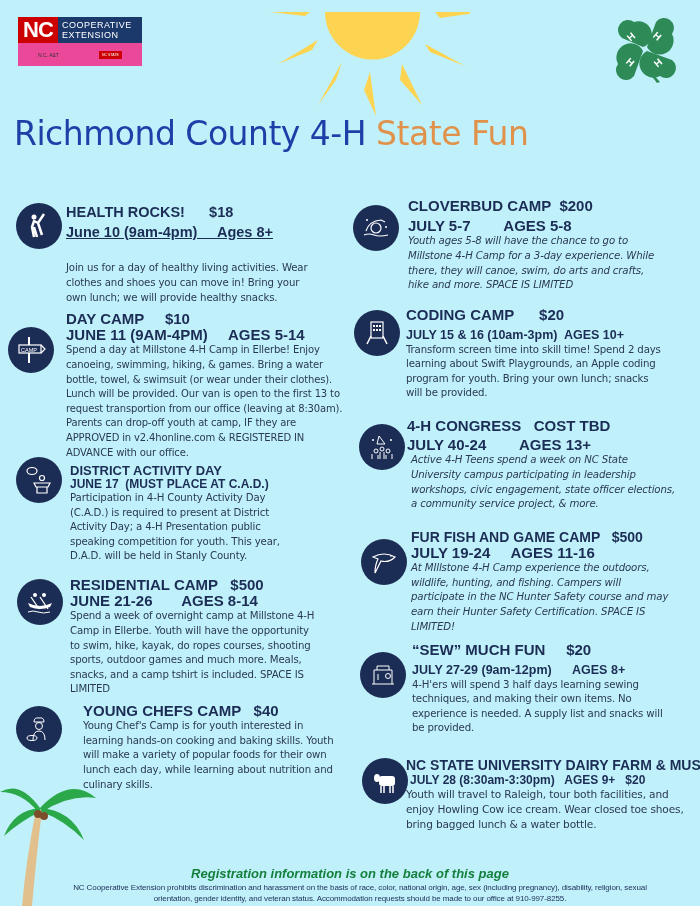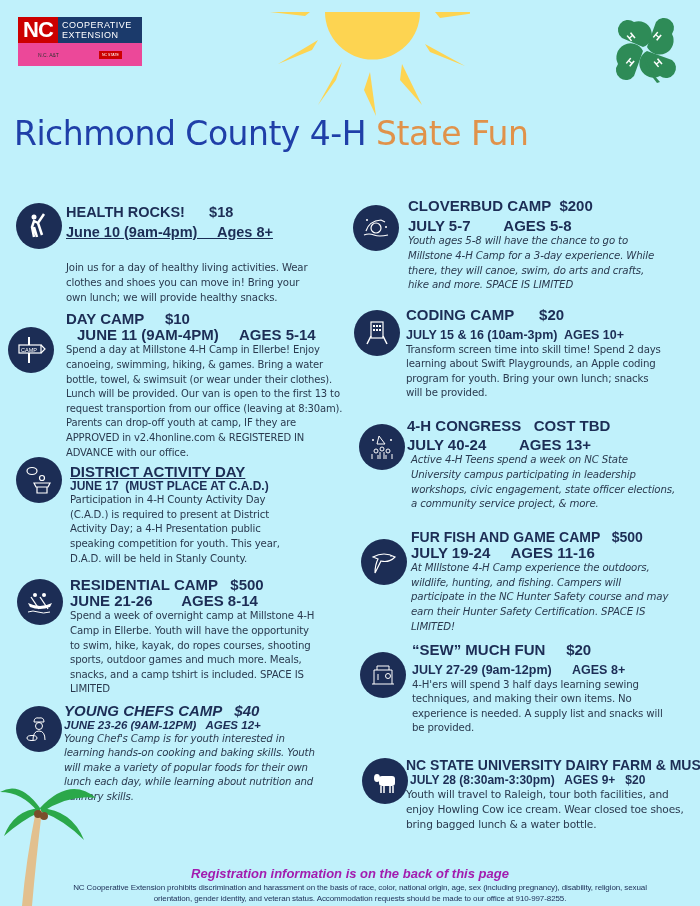--- a/index.html
+++ b/index.html
@@ -51,21 +51,21 @@
   }
   .ev-body {
     font-family: "DejaVu Sans", sans-serif; font-size: 10.2px; line-height: 14.6px; color: #2a3a4f;
     letter-spacing: -0.15px;
   }
   .italic { font-style: italic; }
 
   .footer-reg {
     position: absolute; left: 0; top: 866px; width: 700px; text-align: center;
     font-family: "Liberation Sans", sans-serif; font-weight: bold; font-style: italic;
-    font-size: 13px; color: #a21caf;
+    font-size: 13px; color: #15803d;
   }
   .footer-disc {
     position: absolute; left: 60px; top: 882px; width: 600px; text-align: center;
     font-family: Liberation Sans, sans-serif; font-size: 8px; line-height: 11px; color: #1c2d55;
     letter-spacing: -0.1px;
   }
   .palm { position: absolute; left: 0; top: 780px; width: 100px; height: 126px; }
 </style>
 </head>
 <body>
@@ -130,33 +130,33 @@
 <div class="icon-circle" style="left:8px;top:327px;">
   <svg viewBox="0 0 30 30">
       <rect x="3" y="10" width="22" height="8" fill="none" stroke="#fff" stroke-width="1.2"></rect>
       <path d="M25 10 L29 14 L25 18" fill="none" stroke="#fff" stroke-width="1.2"></path>
       <text x="5" y="16.5" font-size="5.5" fill="#fff" font-family="Liberation Sans, sans-serif">CAMP</text>
       <path d="M13 2 V10 M13 18 V28" stroke="#fff" stroke-width="2"></path>
     </svg>
 </div>
 <div class="event" style="left:66px;top:311px;width:282px;">
   <div class="ev-head" style="font-size:15px;">DAY CAMP     $10</div>
-  <div class="ev-head" style="font-size:15px;margin-left:11px;">JUNE 11 (9AM-4PM)     AGES 5-14</div>
+  <div class="ev-head" style="font-size:15px;">JUNE 11 (9AM-4PM)     AGES 5-14</div>
   <div class="ev-body" style="font-size:10px;">Spend a day at Millstone 4-H Camp in Ellerbe! Enjoy canoeing, swimming, hiking, &amp; games. Bring a water bottle, towel, &amp; swimsuit (or wear under their clothes). Lunch will be provided. Our van is open to the first 13 to request transportion from our office (leaving at 8:30am). Parents can drop-off youth at camp, IF they are APPROVED in v2.4honline.com &amp; REGISTERED IN ADVANCE with our office.</div>
 </div>
 
 <div class="icon-circle" style="left:16px;top:457px;">
   <svg viewBox="0 0 30 30">
       <ellipse cx="8" cy="6" rx="5" ry="3.5" fill="none" stroke="#fff" stroke-width="1.2"></ellipse>
       <circle cx="18" cy="13" r="2.5" fill="none" stroke="#fff" stroke-width="1.2"></circle>
       <path d="M10 18 H26 L24 22 H12 Z M13 22 V28 H23 V22" fill="none" stroke="#fff" stroke-width="1.2"></path>
     </svg>
 </div>
 <div class="event" style="left:70px;top:464px;width:270px;">
-  <div class="ev-head" style="font-size:15px;text-decoration:underline;">DISTRICT ACTIVITY DAY</div>
+  <div class="ev-head" style="font-size:13px;">DISTRICT ACTIVITY DAY</div>
   <div class="ev-head" style="font-size:12px;">JUNE 17  (MUST PLACE AT C.A.D.)</div>
   <div class="ev-body" style="width:230px;">Participation in 4-H County Activity Day (C.A.D.) is required to present at District Activity Day; a 4-H Presentation public speaking competition for youth. This year, D.A.D. will be held in Stanly County.</div>
 </div>
 
 <div class="icon-circle" style="left:17px;top:579px;">
   <svg viewBox="0 0 30 30">
       <circle cx="10" cy="8" r="2" fill="#fff"></circle>
       <circle cx="19" cy="8" r="2" fill="#fff"></circle>
       <path d="M3 16 Q15 22 27 16 L25 20 Q15 24 5 20 Z" fill="#fff"></path>
       <path d="M6 10 L14 22 M15 10 L23 22" stroke="#fff" stroke-width="1.3"></path>
@@ -170,23 +170,22 @@
 </div>
 
 <div class="icon-circle" style="left:16px;top:706px;">
   <svg viewBox="0 0 30 30">
       <path d="M10 8 Q10 3 15 4 Q20 3 20 8 Z" fill="none" stroke="#fff" stroke-width="1"></path>
       <circle cx="15" cy="12" r="3.5" fill="none" stroke="#fff" stroke-width="1"></circle>
       <path d="M9 26 Q9 17 15 17 Q21 17 21 26" fill="none" stroke="#fff" stroke-width="1"></path>
       <ellipse cx="8" cy="24" rx="5" ry="2.5" fill="none" stroke="#fff" stroke-width="1"></ellipse>
     </svg>
 </div>
-<div class="event" style="left:64px;top:703px;width:280px;font-style:italic;">
+<div class="event" style="left:83px;top:703px;width:280px;">
   <div class="ev-head" style="font-size:15px;">YOUNG CHEFS CAMP   $40</div>
-  <div class="ev-head" style="font-size:11.5px;">JUNE 23-26 (9AM-12PM)   AGES 12+</div>
   <div class="ev-body" style="width:262px;">Young Chef's Camp is for youth interested in learning hands-on cooking and baking skills. Youth will make a variety of popular foods for their own lunch each day, while learning about nutrition and culinary skills.</div>
 </div>
 
 <div class="icon-circle" style="left:353px;top:205px;">
   <svg viewBox="0 0 30 30">
       <circle cx="15" cy="15" r="5" fill="none" stroke="#fff" stroke-width="1.2"></circle>
       <path d="M5 18 Q8 8 20 7 L24 9" fill="none" stroke="#fff" stroke-width="1.2"></path>
       <path d="M3 22 Q8 20 13 22 T27 22" stroke="#fff" stroke-width="1.2" fill="none"></path>
       <circle cx="6" cy="7" r="1" fill="#fff"></circle>
       <circle cx="25" cy="14" r="1" fill="#fff"></circle>

